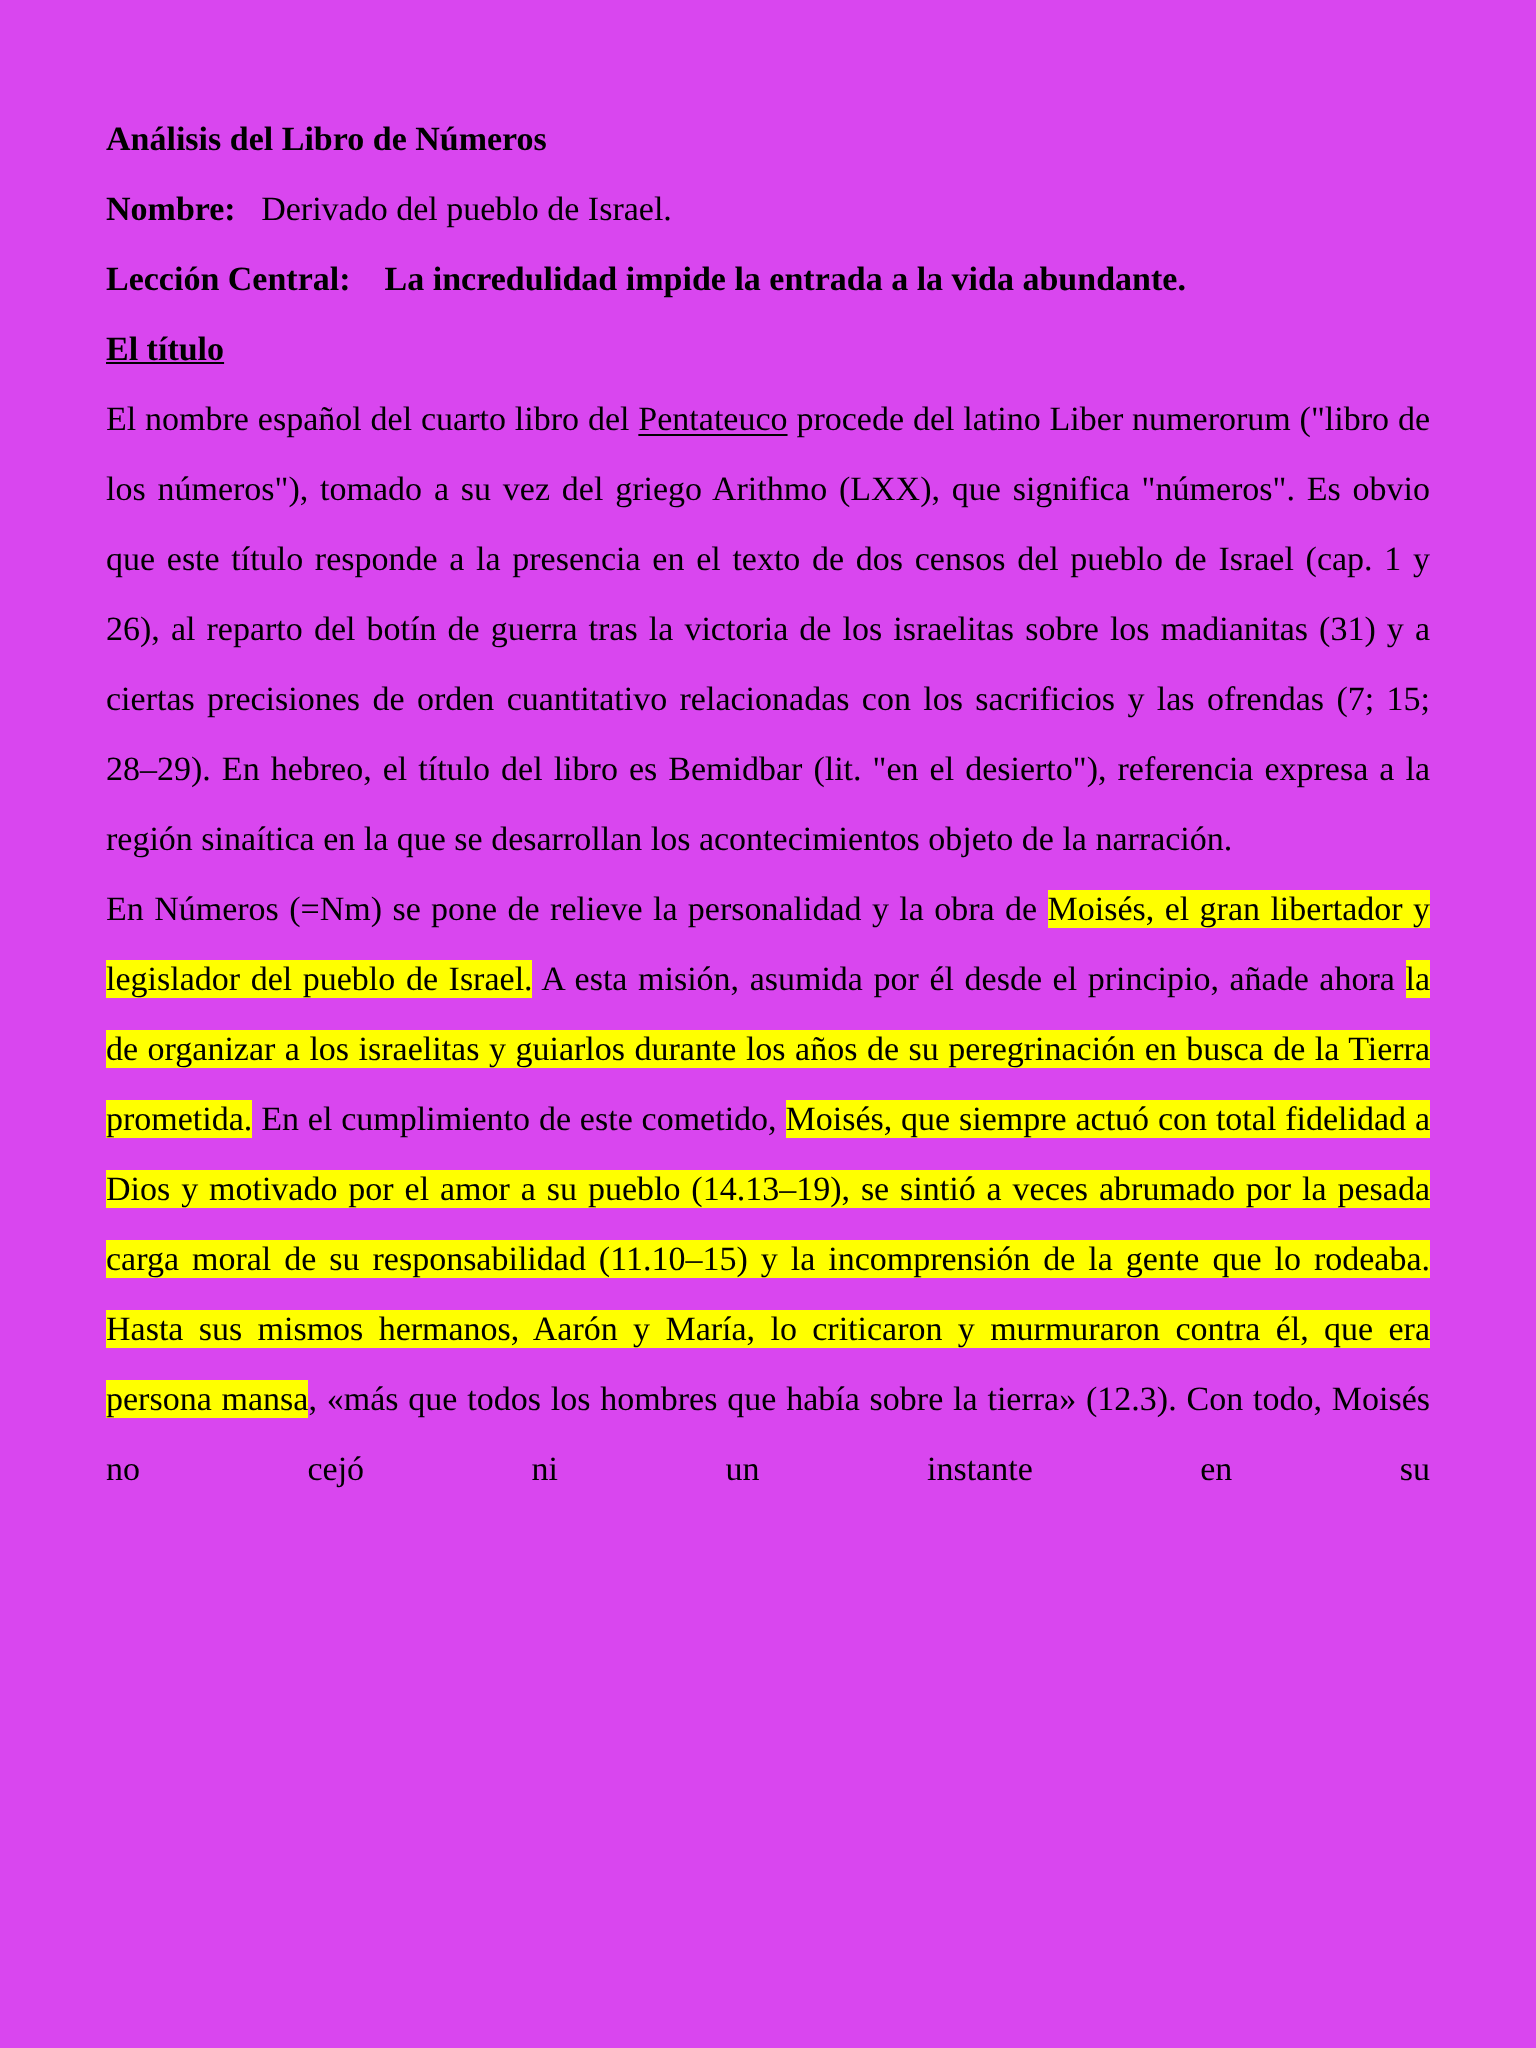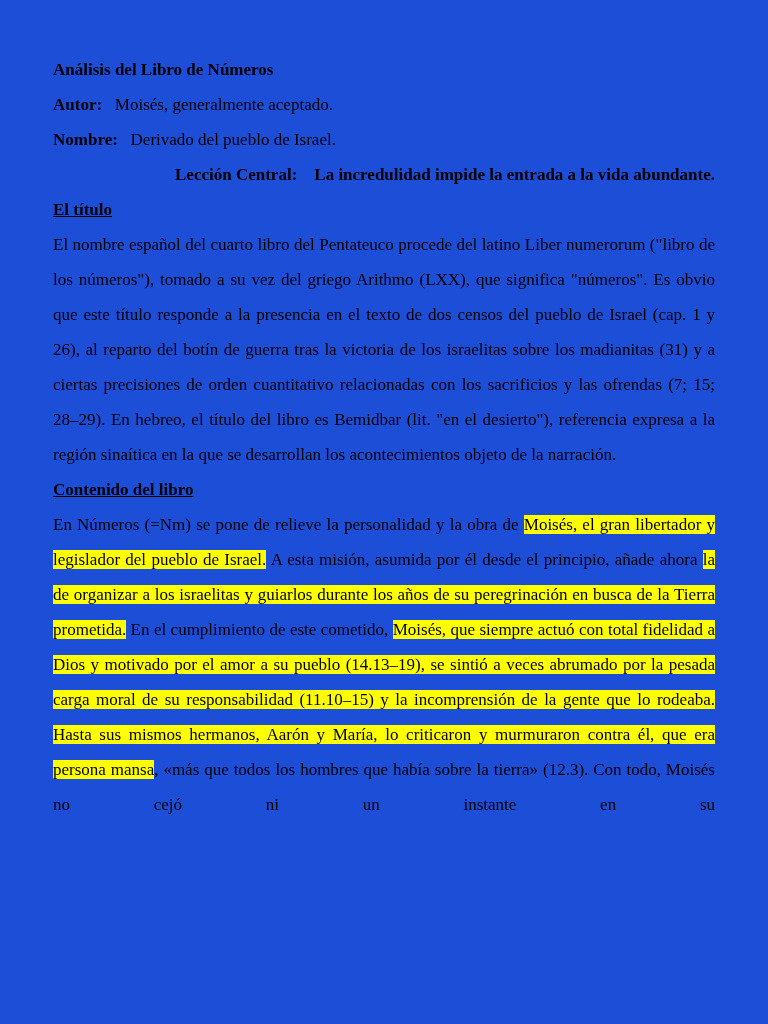--- a/index.html
+++ b/index.html
@@ -11,21 +11,21 @@
     width: 768px;
     height: 1024px;
     overflow: hidden;
     font-family: "Liberation Serif", "DejaVu Serif", serif;
     color: #000000;
   }
   .page {
     box-sizing: border-box;
     width: 768px;
     height: 1024px;
-    background: #1d4ed8;
+    background: #d946ef;
     padding: 52px 53px 0 53px;
   }
   .doc-title {
     font-size: 17px;
     font-weight: bold;
     line-height: 35px;
     margin: 0;
     white-space: pre;
   }
   .meta-line {
@@ -39,21 +39,20 @@
   }
   .meta-line .val {
     font-weight: normal;
   }
   .central-line {
     font-size: 17px;
     font-weight: bold;
     line-height: 35px;
     margin: 0;
     white-space: pre;
-    text-align: right;
   }
   .section-head {
     font-size: 17px;
     font-weight: bold;
     line-height: 35px;
     margin: 0;
     white-space: pre;
     text-decoration: underline;
   }
   .body-par {
@@ -66,42 +65,41 @@
   }
   .body-par.last-forced {
     
   }
   .body-par.last-forced::after {
     content: "";
     display: inline-block;
     width: 100%;
   }
   .u {
+    text-decoration: underline;
     text-underline-offset: 2px;
   }
   .hl {
     background-color: #ffff00;
     box-decoration-break: clone;
     -webkit-box-decoration-break: clone;
   }
 </style>
 </head>
 <body>
 
 <div class="page">
 
   <h1 class="doc-title">Análisis del Libro de Números</h1>
 
-  <p class="meta-line"><span class="lbl">Autor:</span><span class="val">   Moisés, generalmente aceptado.</span></p>
 
   <p class="meta-line"><span class="lbl">Nombre:</span><span class="val">   Derivado del pueblo de Israel.</span></p>
 
   <p class="central-line">Lección Central:    La incredulidad impide la entrada a la vida abundante.</p>
 
   <h2 class="section-head">El título</h2>
 
   <p class="body-par"><span>El nombre español del cuarto libro del </span><span class="u">Pentateuco</span><span> procede del latino Liber numerorum ("libro de los números"), tomado a su vez del griego Arithmo (LXX), que significa "números". Es obvio que este título responde a la presencia en el texto de dos censos del pueblo de Israel (cap. 1 y 26), al reparto del botín de guerra tras la victoria de los israelitas sobre los madianitas (31) y a ciertas precisiones de orden cuantitativo relacionadas con los sacrificios y las ofrendas (7; 15; 28–29). En hebreo, el título del libro es Bemidbar (lit. "en el desierto"), referencia expresa a la región sinaítica en la que se desarrollan los acontecimientos objeto de la narración.</span></p>
 
-  <h2 class="section-head">Contenido del libro</h2>
 
   <p class="body-par last-forced"><span>En Números (=Nm) se pone de relieve la personalidad y la obra de </span><span class="hl">Moisés, el gran libertador y legislador del pueblo de Israel.</span><span> A esta misión, asumida por él desde el principio, añade ahora </span><span class="hl">la de organizar a los israelitas y guiarlos durante los años de su peregrinación en busca de la Tierra prometida.</span><span> En el cumplimiento de este cometido, </span><span class="hl">Moisés, que siempre actuó con total fidelidad a Dios y motivado por el amor a su pueblo (14.13–19), se sintió a veces abrumado por la pesada carga moral de su responsabilidad (11.10–15) y la incomprensión de la gente que lo rodeaba. Hasta sus mismos hermanos, Aarón y María, lo criticaron y murmuraron contra él, que era persona mansa</span><span>, «más que todos los hombres que había sobre la tierra» (12.3). Con todo, Moisés no cejó ni un instante en su</span></p>
 
 </div>
 
 </body></html>

